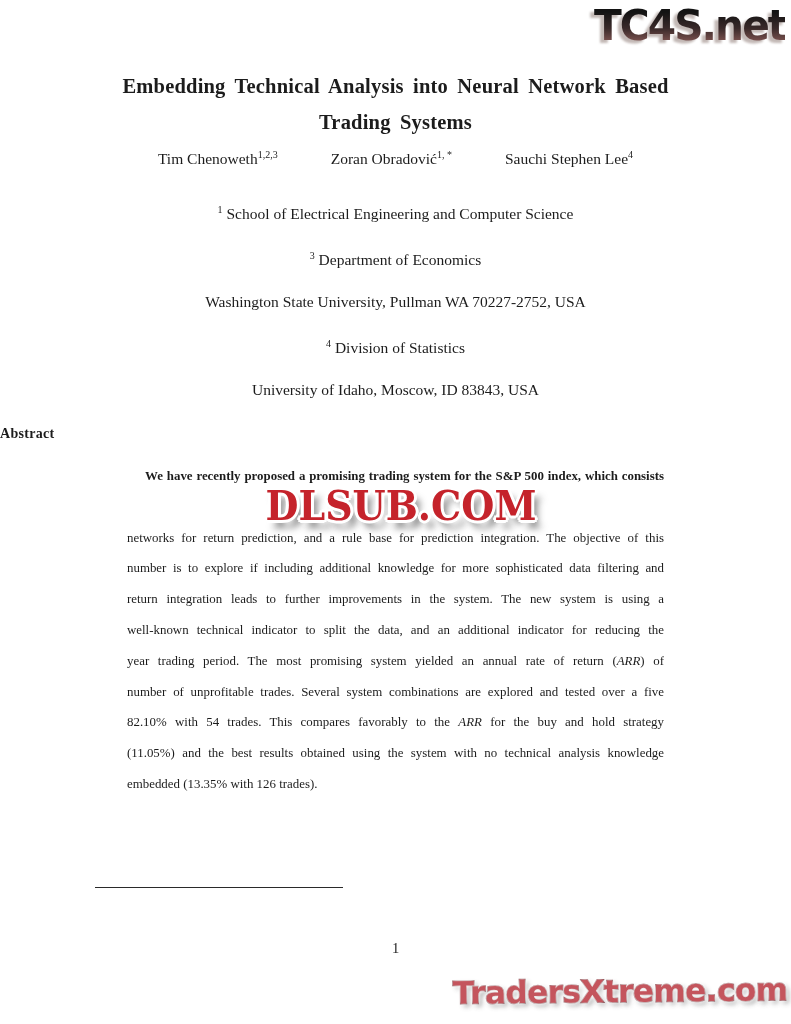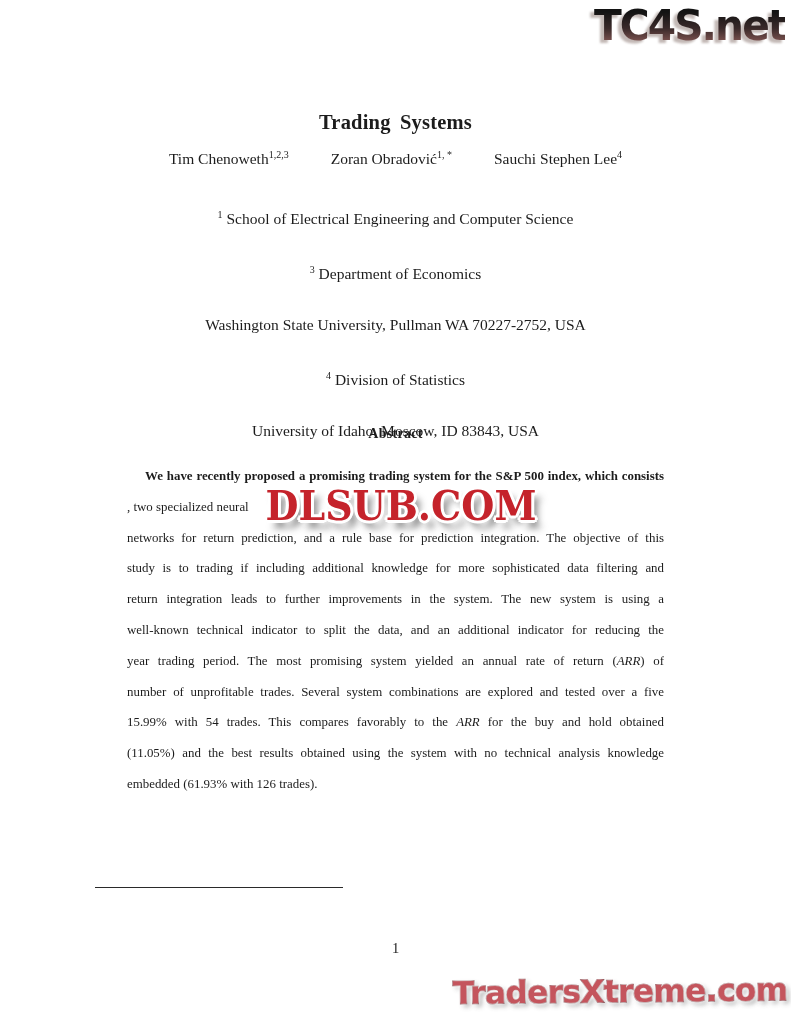--- a/index.html
+++ b/index.html
@@ -20,29 +20,29 @@
     -webkit-background-clip:text;background-clip:text;color:transparent;
     transform:scaleX(0.97);}
 
   
   .title-line{position:absolute;left:0;width:100%;text-align:center;
     font-weight:bold;font-size:20.5px;word-spacing:4px;letter-spacing:.2px;}
   #title1{top:75px;}
   #title2{top:111px;}
 
   .authors{position:absolute;top:149px;left:0;width:100%;
-    display:flex;justify-content:center;gap:42px;font-size:15.5px;}
+    display:flex;justify-content:center;gap:53px;font-size:15.5px;}
   .authors sup{font-size:10px;}
 
   .affils{position:absolute;top:189px;left:0;width:100%;text-align:center;
-    font-size:15.5px;line-height:51px;}
+    font-size:15.5px;line-height:42px;}
   .affils sup{font-size:10px;}
 
   
-  .abs-head{position:absolute;top:426px;left:0;width:100%;text-align:center;
+  .abs-head{position:absolute;top:426px;left:0;width:100%;text-align:left;
     font-weight:bold;font-size:14px;letter-spacing:.3px;}
   .abs-body{position:absolute;top:461px;left:127px;width:537px;
     font-size:12.9px;line-height:30.8px;}
   .aline{height:30.8px;overflow:hidden;text-align:justify;text-align-last:justify;}
   .aline.last{text-align-last:left;}
   .aline.indent{text-indent:18px;font-weight:bold;}
   .aline.gap{display:flex;justify-content:space-between;text-align-last:auto;}
   .aline .it{font-style:italic;}
 
   
@@ -70,20 +70,21 @@
 </head>
 <body>
 
 <div class="page">
 
   <div class="logo">
     <span class="layer shadow">TC4S.net</span>
     <span class="layer fill">TC4S.net</span>
   </div>
 
+  <div class="title-line" id="title1">Embedding Technical Analysis into Neural Network Based</div>
   <div class="title-line" id="title2">Trading Systems</div>
 
   <div class="authors">
       <span>Tim Chenoweth<sup>1,2,3</sup></span>
       <span>Zoran Obradović<sup>1, *</sup></span>
       <span>Sauchi Stephen Lee<sup>4</sup></span>
     </div>
 
   <div class="affils">
       <div><sup>1</sup> School of Electrical Engineering and Computer Science</div>
@@ -91,31 +92,30 @@
       <div>Washington State University, Pullman WA 70227-2752, USA</div>
       <div><sup>4</sup> Division of Statistics</div>
       <div>University of Idaho, Moscow, ID 83843, USA</div>
     </div>
 
   <div class="abs-head">Abstract</div>
 
   <div class="abs-body">
       <div class="aline indent"><span>We have recently proposed a promising trading system for the S&amp;P 500 index, which consists</span></div>
       <div class="aline gap">
-        <span>, two specialized neural</span>
       </div>
       <div class="aline"><span>networks for return prediction, and a rule base for prediction integration. The objective of this</span></div>
-      <div class="aline"><span>study is to trading if including additional knowledge for more sophisticated data filtering and</span></div>
+      <div class="aline"><span>number is to explore if including additional knowledge for more sophisticated data filtering and</span></div>
       <div class="aline"><span>return integration leads to further improvements in the system. The new system is using a</span></div>
       <div class="aline"><span>well-known technical indicator to split the data, and an additional indicator for reducing the</span></div>
       <div class="aline"><span>year trading period. The most promising system yielded an annual rate of return (</span><span class="it">ARR</span><span>) of</span></div>
       <div class="aline"><span>number of unprofitable trades. Several system combinations are explored and tested over a five</span></div>
-      <div class="aline"><span>15.99% with 54 trades. This compares favorably to the </span><span class="it">ARR</span><span> for the buy and hold obtained</span></div>
+      <div class="aline"><span>82.10% with 54 trades. This compares favorably to the </span><span class="it">ARR</span><span> for the buy and hold strategy</span></div>
       <div class="aline"><span>(11.05%) and the best results obtained using the system with no technical analysis knowledge</span></div>
-      <div class="aline last"><span>embedded (61.93% with 126 trades).</span></div>
+      <div class="aline last"><span>embedded (13.35% with 126 trades).</span></div>
     </div>
 
   <div class="wm-center">DLSUB.COM</div>
 
   <div class="foot-rule"></div>
 
   <div class="pageno">1</div>
 
   <div class="wm-bottom">TradersXtreme.com</div>
 </div>

